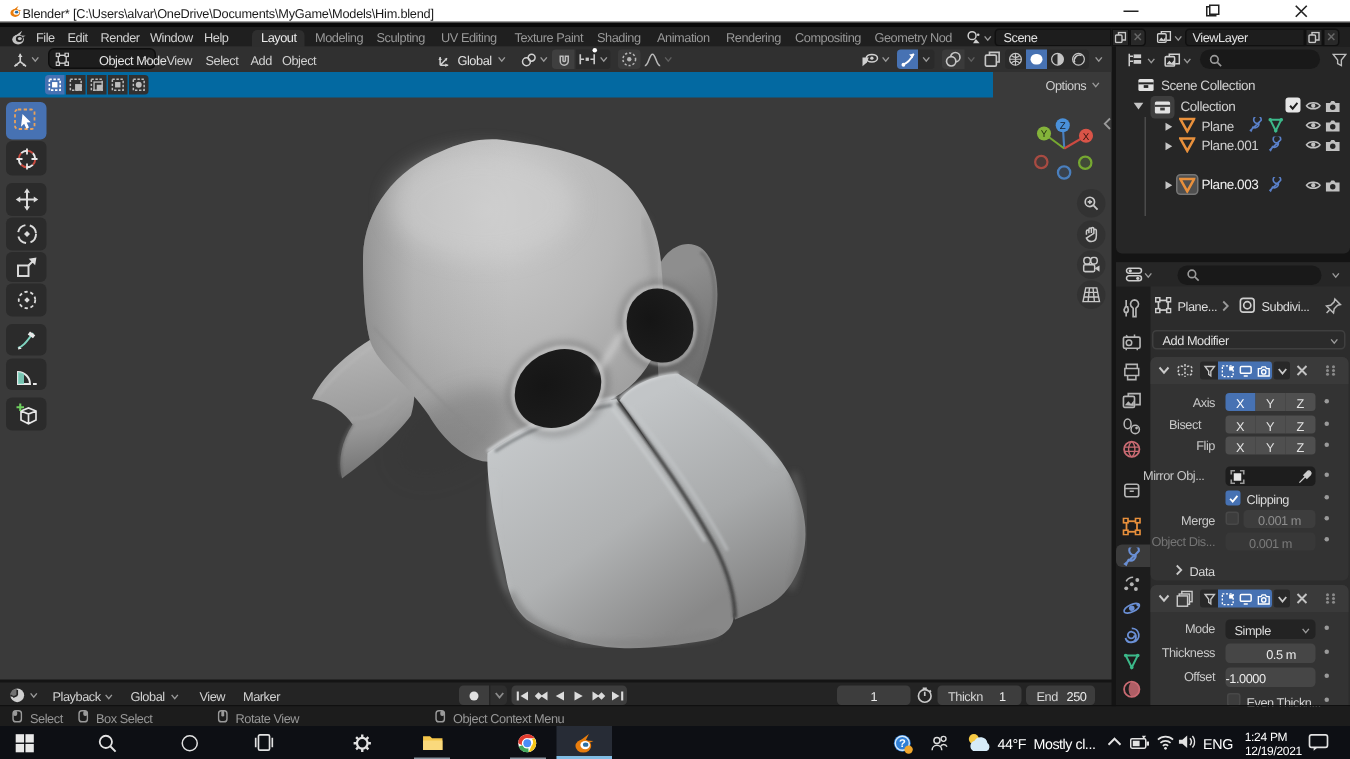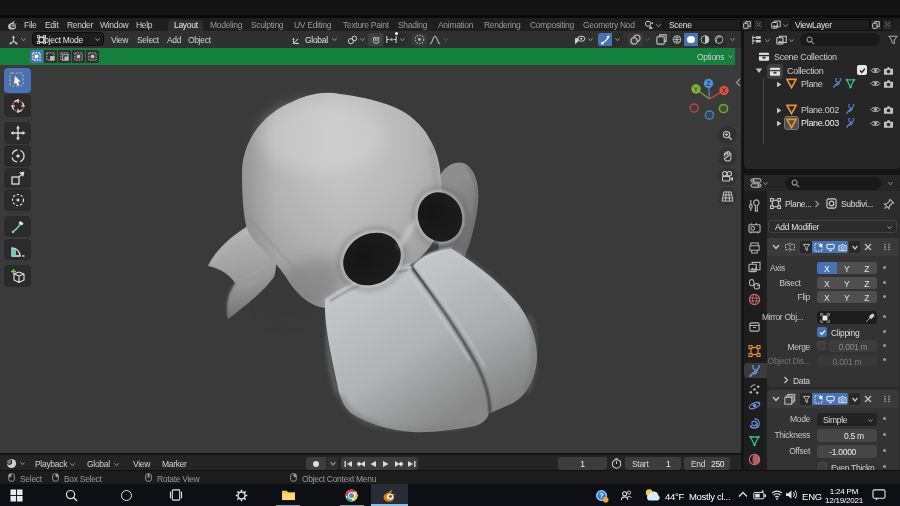--- a/index.html
+++ b/index.html
@@ -7,20 +7,36 @@
 .abs{position:absolute}
 .txt{color:#d2d2d2;font-size:8.5px;letter-spacing:-0.3px;line-height:1;white-space:pre}
 .mut{color:#989898}
 svg{display:block}
 .chev{stroke:#9a9a9a;stroke-width:1.1;fill:none}
 </style>
 </head>
 <body>
 <div class="abs" style="left:0;top:0;width:900px;height:506px;background:#141414">
 
+<div class="abs" id="titlebar" style="left:0;top:0;width:900px;height:15px;background:#ffffff">
+  <svg class="abs" style="left:6px;top:3px" width="9" height="9" viewBox="0 0 24 24">
+    <path d="M7 10 L17 2 13.5 9 22 10 14 13.5z" fill="#e87d0d"></path>
+    <ellipse cx="11" cy="15" rx="8.5" ry="7" fill="#e87d0d"></ellipse>
+    <ellipse cx="13" cy="14" rx="5.2" ry="4.4" fill="#fff"></ellipse>
+    <ellipse cx="13.5" cy="13.6" rx="3" ry="2.6" fill="#2e6fa3"></ellipse>
+  </svg>
+  <div class="abs" style="left:15px;top:3.5px;font-size:8.5px;letter-spacing:-0.15px;color:#1a1a1a;white-space:pre">Blender* [C:\Users\alvar\OneDrive\Documents\MyGame\Models\Him.blend]</div>
+  <div class="abs" style="left:749px;top:7px;width:10px;height:1.4px;background:#222"></div>
+  <div class="abs" style="left:804px;top:4px;width:7px;height:7px;border:1.1px solid #222"></div>
+  <div class="abs" style="left:806px;top:2.5px;width:7px;height:7px;border:1.1px solid #222;background:#fff"></div>
+  <svg class="abs" style="left:862px;top:2px" width="11" height="11" viewBox="0 0 12 12">
+        <path d="M2 2 L10 10 M10 2 L2 10" stroke="#222" stroke-width="1.2"></path>
+      </svg>
+  <div class="abs" style="left:0;top:13.5px;width:900px;height:1.5px;background:#9a9a9a"></div>
+</div>
 <div class="abs" style="left:0;top:15px;width:900px;height:3px;background:#090909"></div>
 
 <div class="abs" id="topbar" style="left:0;top:18px;width:900px;height:13px;background:#1f1f1f">
   <svg class="abs" style="left:7px;top:1.5px" width="11" height="10" viewBox="0 0 24 21">
     <path d="M7 8 L17 0.5 13.5 7.5 22 8 14 11.5z" fill="#c2c2c2"></path>
     <ellipse cx="11" cy="13.5" rx="8.5" ry="7" fill="#c2c2c2"></ellipse>
     <ellipse cx="13" cy="12.5" rx="5.2" ry="4.4" fill="#1f1f1f"></ellipse>
     <ellipse cx="13.5" cy="12" rx="2.9" ry="2.4" fill="#c2c2c2"></ellipse>
   </svg>
   <div class="abs txt" style="left:24px;top:3px">File</div>
@@ -93,21 +109,21 @@
         </svg>
 
     <div class="abs" style="left:32px;top:1px;width:72px;height:14px;background:#1d1d1d;border:1px solid #0e0e0e;border-radius:4px"></div>
     <svg class="abs" style="left:37px;top:4px" width="9" height="9" viewBox="0 0 12 12">
       <rect x="2.5" y="2.5" width="7" height="7" fill="none" stroke="#cfcfcf" stroke-width="1.2"></rect>
       <rect x="0.5" y="0.5" width="3" height="3" fill="#1d1d1d" stroke="#cfcfcf" stroke-width="1.1"></rect>
       <rect x="8.5" y="0.5" width="3" height="3" fill="#1d1d1d" stroke="#cfcfcf" stroke-width="1.1"></rect>
       <rect x="0.5" y="8.5" width="3" height="3" fill="#1d1d1d" stroke="#cfcfcf" stroke-width="1.1"></rect>
       <rect x="8.5" y="8.5" width="3" height="3" fill="#1d1d1d" stroke="#cfcfcf" stroke-width="1.1"></rect>
     </svg>
-    <div class="abs txt" style="left:38px;top:5px;color:#e4e4e4">Object Mode</div>
+    <div class="abs txt" style="left:66px;top:5px;color:#e4e4e4">Object Mode</div>
     <svg class="abs chev" style="left:94px;top:6px" width="7" height="5" viewBox="0 0 8 6">
           <path d="M1.5 1.5 L4 4.5 L6.5 1.5"></path>
         </svg>
     <div class="abs txt" style="left:111px;top:5px">View</div>
     <div class="abs txt" style="left:137px;top:5px">Select</div>
     <div class="abs txt" style="left:167px;top:5px">Add</div>
     <div class="abs txt" style="left:188px;top:5px">Object</div>
 
     <svg class="abs" style="left:291px;top:3.5px" width="11" height="10" viewBox="0 0 14 13">
       <path d="M3 11 L3 4 M3 11 L10 11 M3 11 L9 5" stroke="#d0d0d0" stroke-width="1.3" fill="none"></path>
@@ -198,21 +214,21 @@
     </svg>
     <div class="abs" style="left:712px;top:1.5px;width:14px;height:13px;background:#2a2a2a;border-radius:0 2.5px 2.5px 0"></div>
     <svg class="abs" style="left:714px;top:3px" width="10" height="11" viewBox="0 0 12 12">
       <circle cx="6" cy="6" r="4.7" fill="none" stroke="#c5c5c5" stroke-width="1"></circle>
       <path d="M3 8.5 A4.2 4.2 0 0 1 8.5 3" fill="none" stroke="#c5c5c5" stroke-width="1.2"></path>
     </svg>
     <svg class="abs chev" style="left:729px;top:6px" width="7" height="5" viewBox="0 0 8 6">
           <path d="M1.5 1.5 L4 4.5 L6.5 1.5"></path>
         </svg>
   </div>
-  <div class="abs" id="vp-tools" style="left:0;top:17px;width:735px;height:17px;background:#15803d">
+  <div class="abs" id="vp-tools" style="left:0;top:17px;width:662px;height:17px;background:#0369a1">
     <div class="abs" style="left:30px;top:2px;width:13px;height:13px;background:#4772b3;border-radius:2.5px 0 0 2.5px"></div>
     <svg class="abs" style="left:32px;top:4px" width="9" height="9" viewBox="0 0 10 10">
           <rect x="1" y="1" width="8" height="8" fill="none" stroke="#fff" stroke-width="1.2" stroke-dasharray="1.8 1.2"></rect>
           <rect x="3" y="3" width="4" height="4" fill="#fff"></rect>
         </svg>
     <div class="abs" style="left:44px;top:2px;width:13px;height:13px;background:#303030"></div>
     <svg class="abs" style="left:46px;top:4px" width="9" height="9" viewBox="0 0 10 10">
           <rect x="1" y="1" width="8" height="8" fill="none" stroke="#bdbdbd" stroke-width="1.1" stroke-dasharray="1.8 1.2"></rect>
           <rect x="4.5" y="4.5" width="5" height="5" fill="#bdbdbd"></rect>
         </svg>
@@ -478,21 +494,21 @@
         <path d="M1 1 L6 4 L1 7z" fill="#dcdcdc"></path>
       </svg>
 
   <div class="abs" style="left:558px;top:2px;width:49px;height:12.5px;background:#3d3d3d;border-radius:3px"></div>
   <div class="abs txt" style="left:558px;top:5px;width:49px;text-align:center;color:#ececec">1</div>
   <svg class="abs" style="left:611px;top:3px" width="11" height="11" viewBox="0 0 12 12">
     <circle cx="6" cy="6.5" r="4.6" fill="none" stroke="#c9c9c9" stroke-width="1.2"></circle>
     <path d="M6 6.5 L6 3.5 M4.5 1 H7.5 M9.5 2.5 L10.5 3.5" stroke="#c9c9c9" stroke-width="1.2"></path>
   </svg>
   <div class="abs" style="left:625px;top:2px;width:56px;height:12.5px;background:#3d3d3d;border-radius:3px"></div>
-  <div class="abs txt" style="left:632px;top:5px;color:#d5d5d5">Start</div>
+  <div class="abs txt" style="left:632px;top:5px;color:#d5d5d5">Thickn</div>
   <div class="abs txt" style="left:666px;top:5px;color:#ececec">1</div>
   <div class="abs" style="left:684px;top:2px;width:46px;height:12.5px;background:#3d3d3d;border-radius:3px"></div>
   <div class="abs txt" style="left:691px;top:5px;color:#d5d5d5">End</div>
   <div class="abs txt" style="left:711px;top:5px;color:#ececec">250</div>
 </div>
 
 <div class="abs" id="outliner" style="left:744px;top:31px;width:156px;height:138px;background:#262626;border-radius:0 0 4px 4px">
 
   <svg class="abs" style="left:7px;top:4px" width="12" height="10" viewBox="0 0 14 12">
     <path d="M2 1 V11 M2 3 H5 M2 7 H5" stroke="#cdcdcd" stroke-width="1.2" fill="none"></path>
@@ -570,28 +586,28 @@
         </svg>
     <svg class="abs" style="left:126px;top:2px" width="11" height="9" viewBox="0 0 12 10">
           <path d="M1 5 C3 2 9 2 11 5 C9 8 3 8 1 5z" fill="none" stroke="#c0c0c0" stroke-width="1.1"></path>
           <circle cx="6" cy="5" r="1.6" fill="#c0c0c0"></circle>
         </svg>
     <svg class="abs" style="left:139px;top:2px" width="11" height="10" viewBox="0 0 12 11">
           <path d="M1 3 h3 l1 -1.5 h2 l1 1.5 h3 v6.5 h-10z" fill="#c0c0c0"></path>
           <circle cx="6" cy="6" r="2" fill="#262626"></circle>
         </svg>
   </div>
-  <div class="abs" id="row-p2" style="left:0;top:72.4px;width:156px;height:13px">
+  <div class="abs" id="row-p1" style="left:0;top:59.2px;width:156px;height:13px">
     <svg class="abs" style="left:32px;top:3.5px" width="6" height="7" viewBox="0 0 6 7">
           <path d="M1 0.8 L5.5 3.5 L1 6.2z" fill="#c5c5c5"></path>
         </svg>
     <svg class="abs" style="left:42px;top:1px" width="11" height="11" viewBox="0 0 12 12">
           <path d="M1 1.5 H11 L6 10.5z" fill="none" stroke="#e8903c" stroke-width="1.8"></path>
         </svg>
-    <div class="abs txt" style="left:57px;top:2.5px;color:#cfcfcf;font-size:9px">Plane.002</div>
+    <div class="abs txt" style="left:57px;top:2.5px;color:#cfcfcf;font-size:9px">Plane.001</div>
     <svg class="abs" style="left:101px;top:1px" width="10" height="11" viewBox="0 0 12 13">
           <path d="M2 10.5 C5 8 6.5 6.5 8 5 A3 3 0 1 1 10.5 2.5 L8.5 4.5 A3 3 0 0 1 4 8 C3.5 9 3 10 2.5 11z" fill="none" stroke="#5a80c9" stroke-width="1.3"></path>
         </svg>
     <svg class="abs" style="left:126px;top:2px" width="11" height="9" viewBox="0 0 12 10">
           <path d="M1 5 C3 2 9 2 11 5 C9 8 3 8 1 5z" fill="none" stroke="#c0c0c0" stroke-width="1.1"></path>
           <circle cx="6" cy="5" r="1.6" fill="#c0c0c0"></circle>
         </svg>
     <svg class="abs" style="left:139px;top:2px" width="11" height="10" viewBox="0 0 12 11">
           <path d="M1 3 h3 l1 -1.5 h2 l1 1.5 h3 v6.5 h-10z" fill="#c0c0c0"></path>
           <circle cx="6" cy="6" r="2" fill="#262626"></circle>
@@ -773,21 +789,21 @@
         <g fill="#8a8a8a">
           <circle cx="2" cy="1.5" r="1"></circle>
           <circle cx="6" cy="1.5" r="1"></circle>
           <circle cx="2" cy="4" r="1"></circle>
           <circle cx="6" cy="4" r="1"></circle>
           <circle cx="2" cy="6.5" r="1"></circle>
           <circle cx="6" cy="6.5" r="1"></circle>
         </g>
       </svg>
 
-  <div class="abs txt" style="left:26px;top:89px;width:40px;color:#c8c8c8">Axis</div>
+  <div class="abs txt" style="left:26px;top:89px;width:40px;text-align:right;color:#c8c8c8">Axis</div>
   <div class="abs" style="left:73px;top:87px;width:19.5px;height:12px;background:#4772b3;border-radius:2.5px 0 0 2.5px"></div>
   <div class="abs txt" style="left:73px;top:89.5px;width:19.5px;text-align:center;color:#fff">X</div>
   <div class="abs" style="left:93px;top:87px;width:19.5px;height:12px;background:#4f4f4f"></div>
   <div class="abs txt" style="left:93px;top:89.5px;width:19.5px;text-align:center;color:#e4e4e4">Y</div>
   <div class="abs" style="left:113px;top:87px;width:19.5px;height:12px;background:#4f4f4f;border-radius:0 2.5px 2.5px 0"></div>
   <div class="abs txt" style="left:113px;top:89.5px;width:19.5px;text-align:center;color:#e4e4e4">Z</div>
   <div class="abs" style="left:139px;top:91px;width:3px;height:3px;border-radius:50%;background:#9a9a9a"></div>
 
   <div class="abs txt" style="left:26px;top:104px;width:40px;text-align:center;color:#c8c8c8">Bisect</div>
   <div class="abs" style="left:73px;top:102px;width:19.5px;height:12px;background:#4f4f4f;border-radius:2.5px 0 0 2.5px"></div>
@@ -896,21 +912,21 @@
       </svg>
   <div class="abs" style="left:139px;top:242px;width:3px;height:3px;border-radius:50%;background:#9a9a9a"></div>
 
   <div class="abs txt" style="left:18px;top:256px;width:48px;text-align:right;color:#c8c8c8">Thickness</div>
   <div class="abs" style="left:73px;top:254px;width:60px;height:13px;background:#464646;border-radius:3px"></div>
   <div class="abs txt" style="left:80px;top:257px;width:60px;text-align:center;color:#ececec">0.5 m</div>
   <div class="abs" style="left:139px;top:258px;width:3px;height:3px;border-radius:50%;background:#9a9a9a"></div>
 
   <div class="abs txt" style="left:26px;top:272px;width:40px;text-align:right;color:#c8c8c8">Offset</div>
   <div class="abs" style="left:73px;top:270px;width:60px;height:13px;background:#464646;border-radius:3px"></div>
-  <div class="abs txt" style="left:56px;top:273px;width:56px;text-align:right;color:#ececec">-1.0000</div>
+  <div class="abs txt" style="left:73px;top:273px;width:56px;text-align:left;color:#ececec">-1.0000</div>
   <div class="abs" style="left:139px;top:274px;width:3px;height:3px;border-radius:50%;background:#9a9a9a"></div>
 
   <div class="abs" style="left:74px;top:287px;width:9px;height:9px;background:#3d3d3d;border-radius:2px;border:1px solid #484848"></div>
   <div class="abs txt" style="left:87px;top:289px;color:#d0d0d0">Even Thickn...</div>
   <div class="abs" style="left:139px;top:290px;width:3px;height:3px;border-radius:50%;background:#9a9a9a"></div>
 </div>
 
 <div class="abs" style="left:0;top:470px;width:900px;height:1px;background:#101010"></div>
 <div class="abs" id="statusbar" style="left:0;top:471px;width:900px;height:13px;background:#1c1c1c">
   <svg class="abs" style="left:8px;top:2px" width="7" height="9" viewBox="0 0 8 10">
@@ -1011,20 +1027,20 @@
   <svg class="abs" style="left:771px;top:5px" width="12" height="11" viewBox="0 0 13 12">
     <path d="M1 4.5 A 8 8 0 0 1 12 4.5 M2.8 6.8 A 5.4 5.4 0 0 1 10.2 6.8 M4.6 9 A 2.8 2.8 0 0 1 8.4 9" stroke="#e2e2e2" stroke-width="1.2" fill="none"></path>
     <circle cx="6.5" cy="10.8" r="1" fill="#e2e2e2"></circle>
   </svg>
   <svg class="abs" style="left:785px;top:5px" width="12" height="11" viewBox="0 0 13 12">
     <path d="M1 4.5 H3.5 L7 1.5 V10.5 L3.5 7.5 H1z" fill="#e2e2e2"></path>
     <path d="M9 3.5 A 3.8 3.8 0 0 1 9 8.5 M10.8 1.8 A 6.2 6.2 0 0 1 10.8 10.2" stroke="#e2e2e2" stroke-width="1.1" fill="none"></path>
   </svg>
   <div class="abs" style="left:802px;top:6.5px;font-size:9.5px;color:#fff;letter-spacing:-0.2px">ENG</div>
   <div class="abs" style="left:824px;top:2.5px;width:40px;text-align:center;font-size:8px;color:#fff;letter-spacing:-0.2px">1:24 PM</div>
-  <div class="abs" style="left:820px;top:12px;width:48px;text-align:center;font-size:8px;color:#fff;letter-spacing:-0.2px">12/19/2021</div>
+  <div class="abs" style="left:820px;top:12px;width:48px;text-align:right;font-size:8px;color:#fff;letter-spacing:-0.2px">12/19/2021</div>
   <svg class="abs" style="left:872px;top:5px" width="14" height="12" viewBox="0 0 15 13">
     <rect x="1" y="1" width="13" height="9" rx="1.5" fill="none" stroke="#e2e2e2" stroke-width="1.2"></rect>
     <path d="M4 10 L4 12.5 L7 10z" fill="#e2e2e2"></path>
   </svg>
 </div>
 
 </div>
 
 </body></html>

